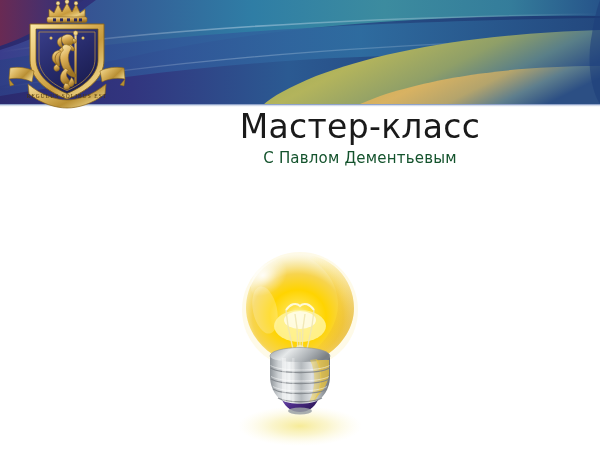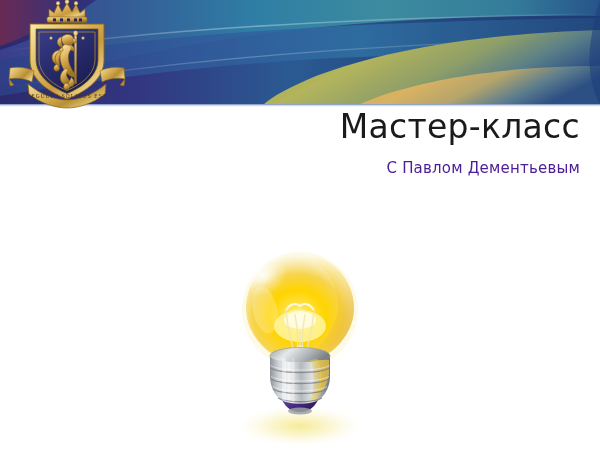--- a/index.html
+++ b/index.html
@@ -38,40 +38,39 @@
     position:absolute;left:8px;top:-2px;
     width:118px;height:112px;
     z-index:6;
   }
   #emblem svg{display:block;width:118px;height:112px;}
 
   
   #title-block{
     position:absolute;left:140px;top:104px;
     width:440px;
-    text-align:right;
+    text-align:center;
     z-index:5;
   }
   .title-line{
     font-family:"DejaVu Sans", sans-serif;
     font-weight:400;
     font-size:33px;
     line-height:45px;
     letter-spacing:0.3px;
     color:#1a1a1a;
     white-space:nowrap;
   }
   #title-line-2{ font-size:34px; }
   #subtitle{
-    margin-top:10px;
     font-family:"DejaVu Sans", sans-serif;
     font-weight:400;
     font-size:15px;
     letter-spacing:0.2px;
-    color:#4c1d95;
+    color:#14532d;
     white-space:nowrap;
   }
 
   
   #lightbulb{
     position:absolute;left:224px;top:248px;
     width:152px;height:200px;
     z-index:3;
   }
   #lightbulb svg{display:block;width:152px;height:200px;}

